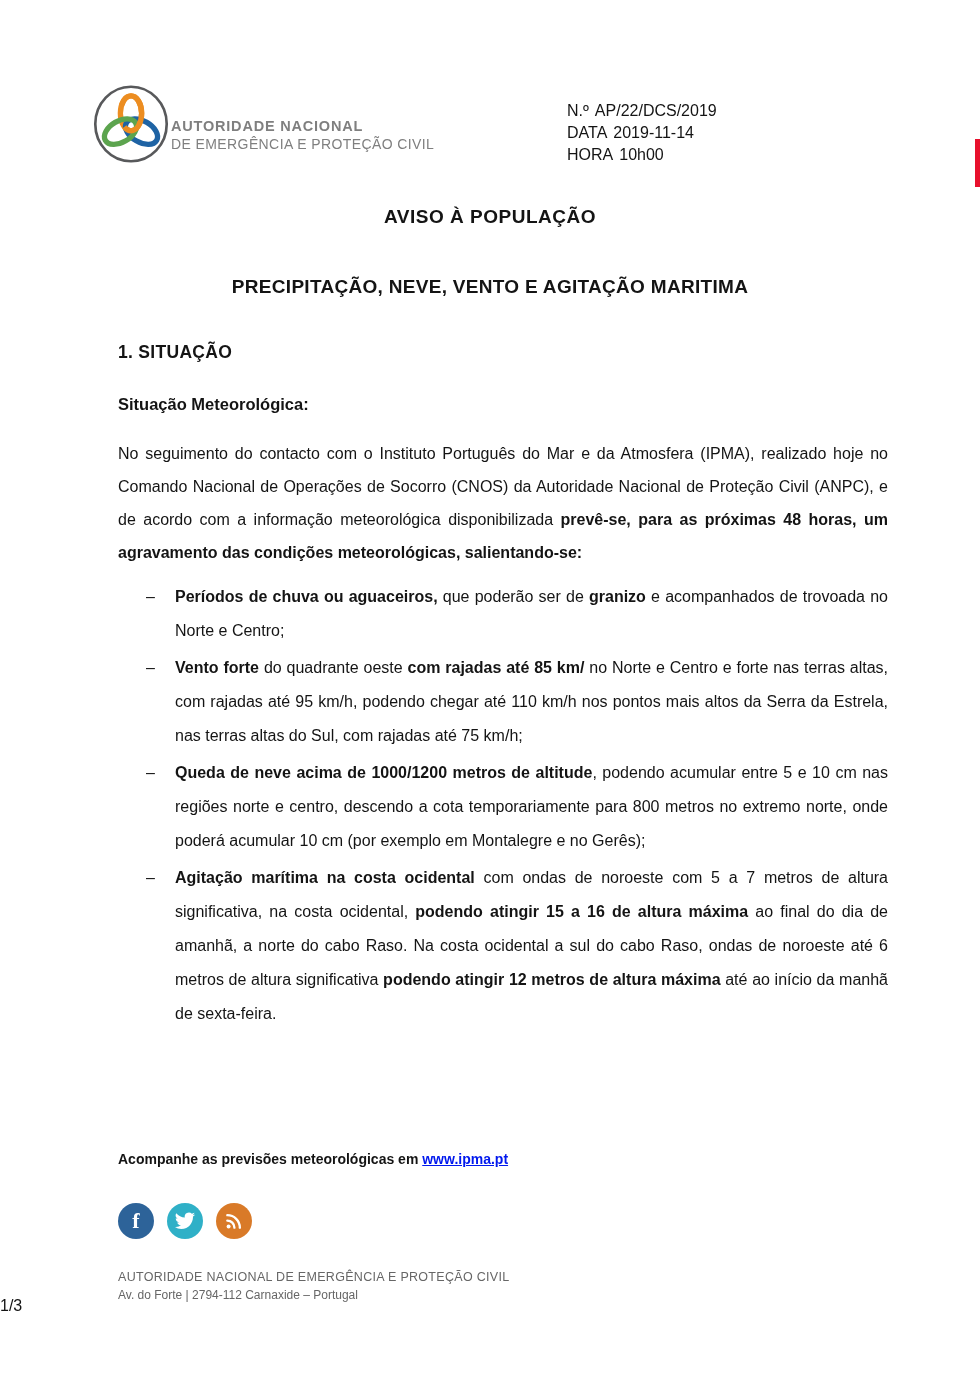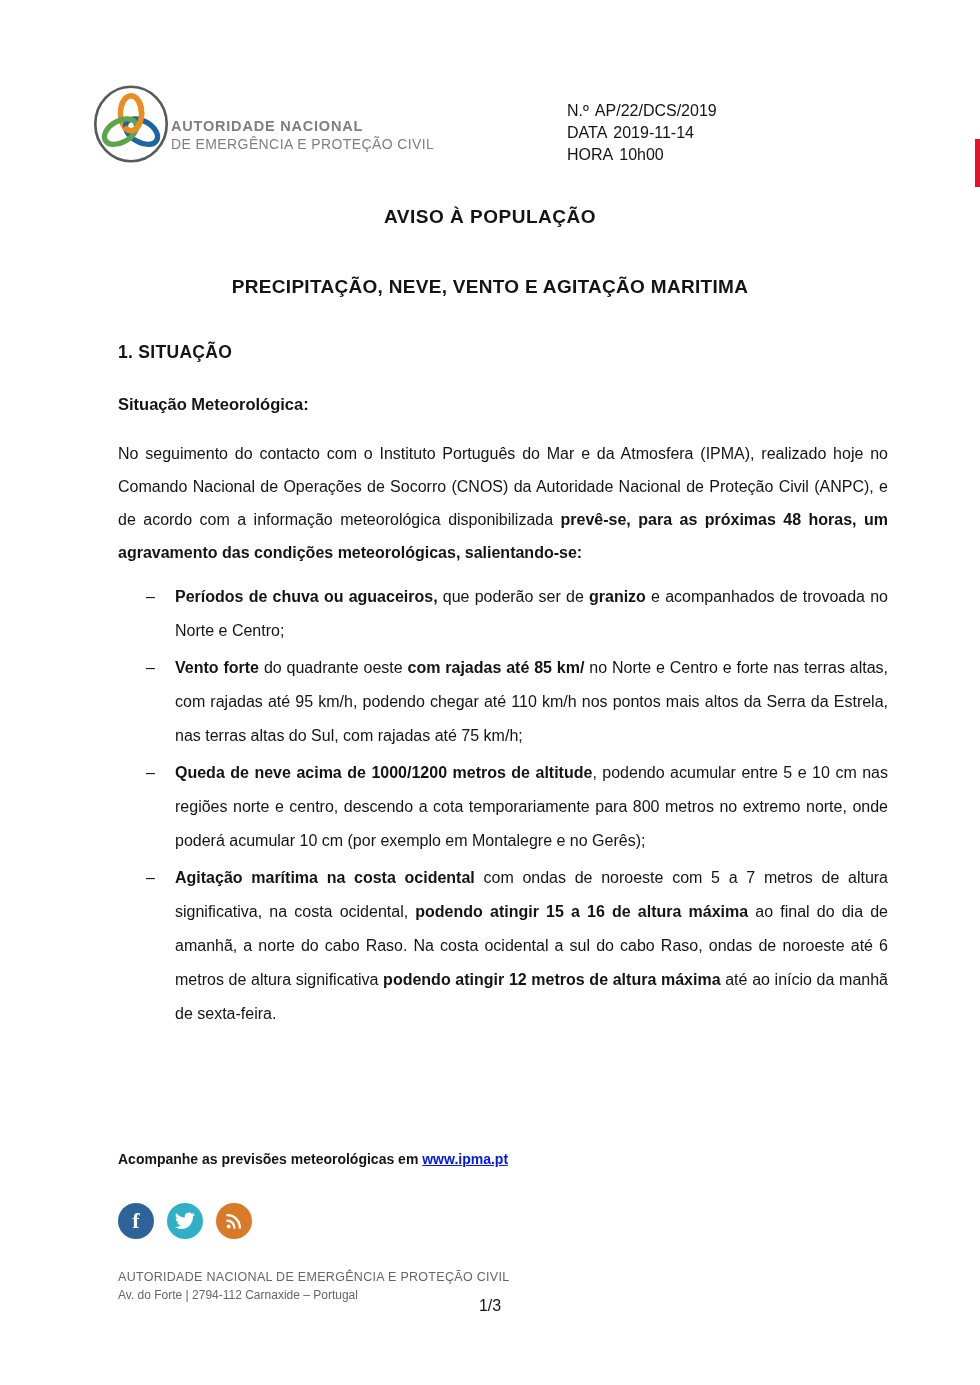--- a/index.html
+++ b/index.html
@@ -47,21 +47,21 @@
   .social{position:absolute;left:118px;top:1203px;display:flex;}
   .social .icon{width:36px;height:36px;border-radius:50%;margin-right:13px;
     display:flex;align-items:center;justify-content:center;cursor:pointer;}
   .icon-fb{background:#2d6399;}
   .icon-tw{background:#2fb0c7;}
   .icon-rss{background:#d97a28;}
   .icon-fb .fb-f{color:#ffffff;font-weight:bold;font-size:22px;font-family:"Liberation Serif",serif;}
   .footer-info{position:absolute;left:118px;top:1255px;color:#666666;margin-top:15px;}
   .footer-org{font-size:12.5px;letter-spacing:0.3px;margin-bottom:3px;}
   .footer-line{font-size:12px;line-height:17px;}
-  .page-num{position:absolute;left:0;top:1297px;width:100%;text-align:center;font-size:16px;}
+  .page-num{position:absolute;left:0;top:1297px;width:100%;font-size:16px;}
 </style>
 </head>
 <body>
 
 <div class="page">
 
   <svg class="logo" viewBox="0 0 100 104">
     <ellipse cx="50" cy="52" rx="47" ry="49" fill="#ffffff" stroke="#58595b" stroke-width="3.5"></ellipse>
     <g fill="none" stroke-width="7">
       <ellipse cx="50" cy="38" rx="14" ry="23" stroke="#ec8d21"></ellipse>

